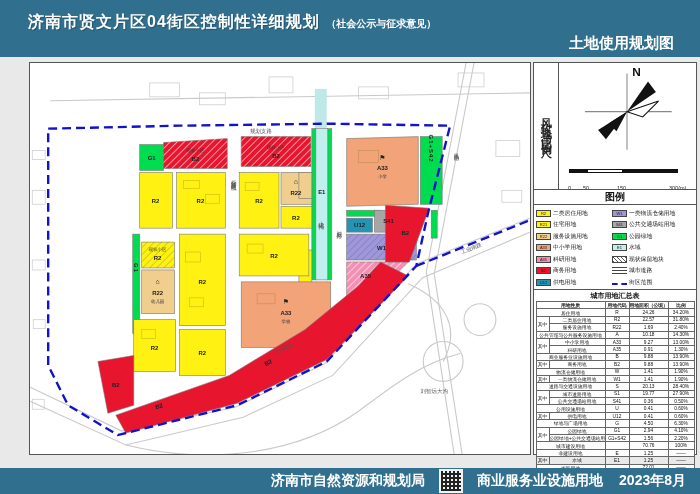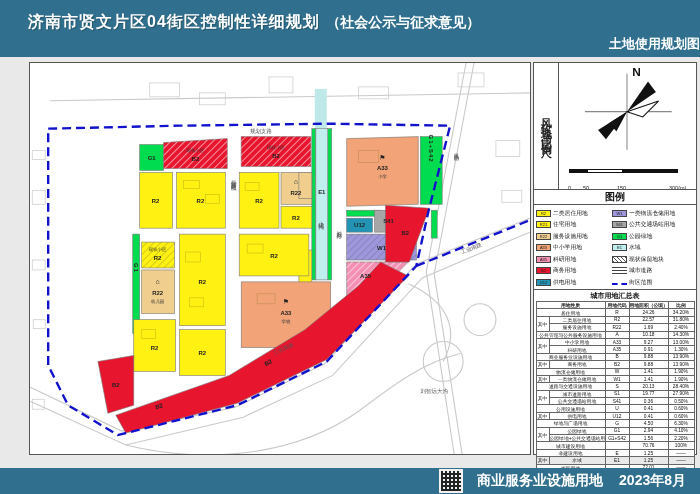--- a/index.html
+++ b/index.html
@@ -4,22 +4,22 @@
 <style>
   html,body{margin:0;padding:0;}
   body{font-family:"Liberation Sans","DejaVu Sans",sans-serif;background:#bbb;}
   #stage{position:relative;width:700px;height:494px;background:#e9e9e9;overflow:hidden;}
 
   
   .bar{position:absolute;left:0;width:700px;background:#30708E;color:#fff;}
   #header{top:0;height:57px;}
   #title-line{position:absolute;left:28px;top:12px;white-space:nowrap;}
   #page-title{font-size:16px;font-weight:bold;letter-spacing:1px;text-shadow:1px 1px 1px rgba(0,0,0,.25);}
-  #page-subtitle{font-size:14px;font-weight:bold;margin-left:2px;}
-  #map-type-label{position:absolute;right:0;bottom:4px;font-size:13px;font-weight:bold;}
+  #page-subtitle{font-size:10px;font-weight:bold;margin-left:2px;}
+  #map-type-label{position:absolute;right:26px;bottom:4px;font-size:15px;font-weight:bold;}
   #footer{top:468px;height:26px;display:flex;align-items:center;justify-content:flex-end;gap:16px;padding-right:14px;box-sizing:border-box;font-size:14px;font-weight:bold;}
   #qr{width:20px;height:20px;background:
       repeating-linear-gradient(0deg,#222 0 2px,transparent 2px 4px),
       repeating-linear-gradient(90deg,#222 0 2px,#f2f2f2 2px 4px);
       outline:2px solid #f2f2f2;}
 
   
   #map-panel{position:absolute;left:29px;top:62px;width:502px;height:393px;background:#fff;border:1px solid #555;box-sizing:border-box;}
   #map-svg{display:block;}
   .ctx{stroke:#c9c9c9;fill:none;stroke-width:1.1;}
@@ -492,18 +492,19 @@
             <td></td>
             <td>72.01</td>
             <td>——</td>
           </tr>
     </tbody>
       </table>
   </div>
 
 
   <div id="footer" class="bar">
+    <span>济南市自然资源和规划局</span>
     <span id="qr"></span>
     <span>商业服务业设施用地</span>
     <span>2023年8月</span>
   </div>
 
 </div>
 
 </body></html>

